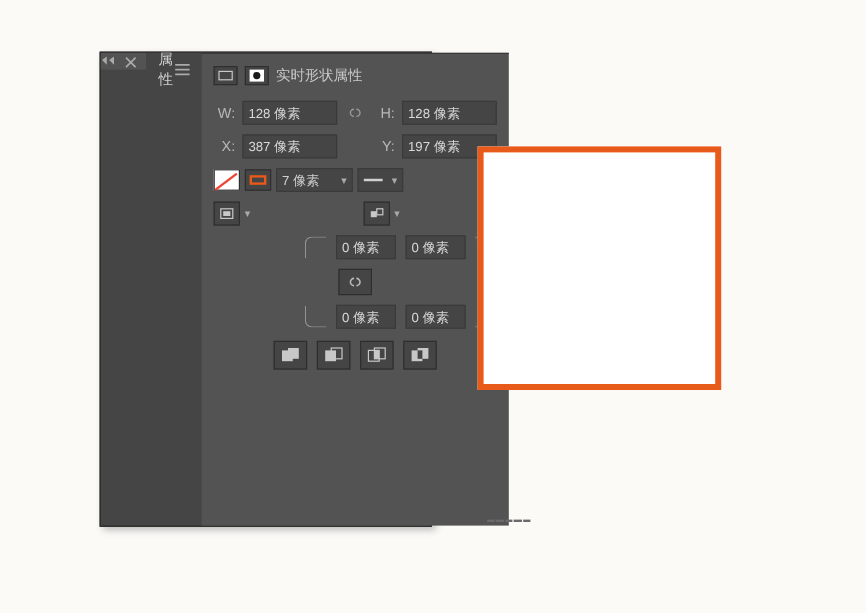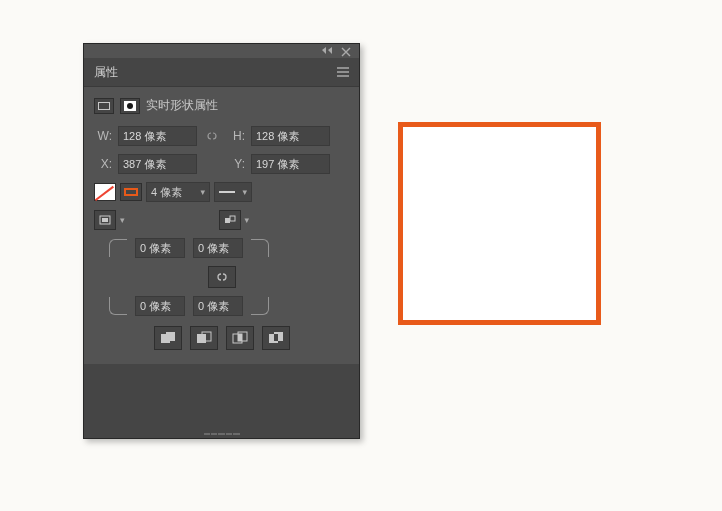--- a/index.html
+++ b/index.html
@@ -11,21 +11,21 @@
     color: #c8c8c8;
     position: relative;
   }
   .panel {
     position: absolute;
     left: 83px; top: 43px;
     width: 277px; height: 396px;
     background: #454545;
     border: 1px solid #272727;
     box-shadow: 3px 3px 6px rgba(0,0,0,0.25);
-    display: flex; flex-direction: column;
+    display: flex; flex-direction: row;
   }
   .panel-topbar {
     height: 14px;
     background: #535353;
     display: flex; justify-content: flex-end; align-items: center;
     padding-right: 6px; gap: 8px;
   }
   .topbar-icon { width: 12px; height: 8px; cursor: pointer; }
   .panel-tabhdr {
     height: 28px; background: #454545;
@@ -34,21 +34,21 @@
   }
   .panel-tab { color: #d0d0d0; font-size: 12px; }
   .menu-icon { width: 16px; height: 12px; cursor: pointer; }
   .panel-body {
     background: #535353;
     padding: 10px 10px 14px 10px;
     border-top: 1px solid #3a3a3a;
     flex: none;
   }
   .section-header {
-    display: flex; align-items: flex-end; gap: 6px;
+    display: flex; align-items: flex-start; gap: 6px;
     margin-bottom: 12px;
   }
   .icon-box {
     width: 20px; height: 16px;
     background: #454545; border: 1px solid #2e2e2e;
     display: flex; align-items: center; justify-content: center;
   }
   .outline-rect { width: 12px; height: 8px; border: 1px solid #c8c8c8; }
   .mask-icon {
     width: 20px; height: 16px; background: #454545;
@@ -92,21 +92,21 @@
   .chev { font-size:9px; color:#aaa; }
   .mini-btn {
     width:22px; height:20px; background:#454545; border:1px solid #2e2e2e;
     display:flex; align-items:center; justify-content:center; cursor:pointer;
   }
   .readout {
     margin-left:20px; margin-top:6px; margin-bottom:8px;
     color:#cfcfcf; font-size:11px;
     background:#454545; padding:2px 4px; width:140px; border:1px solid #3a3a3a;
   }
-  .corner-row { display:flex; align-items:center; gap:8px; margin-bottom:8px; margin-left:15px; }
+  .corner-row { display:flex; align-items:center; gap:8px; margin-bottom:8px; margin-left:0;justify-content:flex-end; }
   .corner-ic {
     width:18px; height:18px; border:1px solid #949494; border-radius:0;
     position:relative;
   }
   .corner-ic.tl { border-radius: 6px 0 0 0; border-right:none; border-bottom:none;}
   .corner-ic.tr { border-radius: 0 6px 0 0; border-left:none; border-bottom:none;}
   .corner-ic.bl { border-radius: 0 0 0 6px; border-right:none; border-top:none;}
   .corner-ic.br { border-radius: 0 0 6px 0; border-left:none; border-top:none;}
   .link-btn {
     width:28px; height:22px; background:#454545; border:1px solid #2e2e2e;
@@ -193,21 +193,21 @@
       <span class="lbl">Y:</span>
       <input class="txt-in" value="197 像素" style="">
     </div>
 
     <div class="row" style="gap:4px;">
       <div class="swatch swatch-no"></div>
       <div class="swatch swatch-stroke">
           <div class="stroke-inner"></div>
         </div>
       <div class="select" style="width:64px">
-        <span>4 像素</span>
+        <span>7 像素</span>
         <span class="chev">▾</span>
       </div>
       <div class="select" style="width:38px">
         <svg width="16" height="6">
             <line x1="0" y1="3" x2="16" y2="3" stroke="#d0d0d0" stroke-width="2"></line>
           </svg>
         <span class="chev">▾</span>
       </div>
     </div>
 

